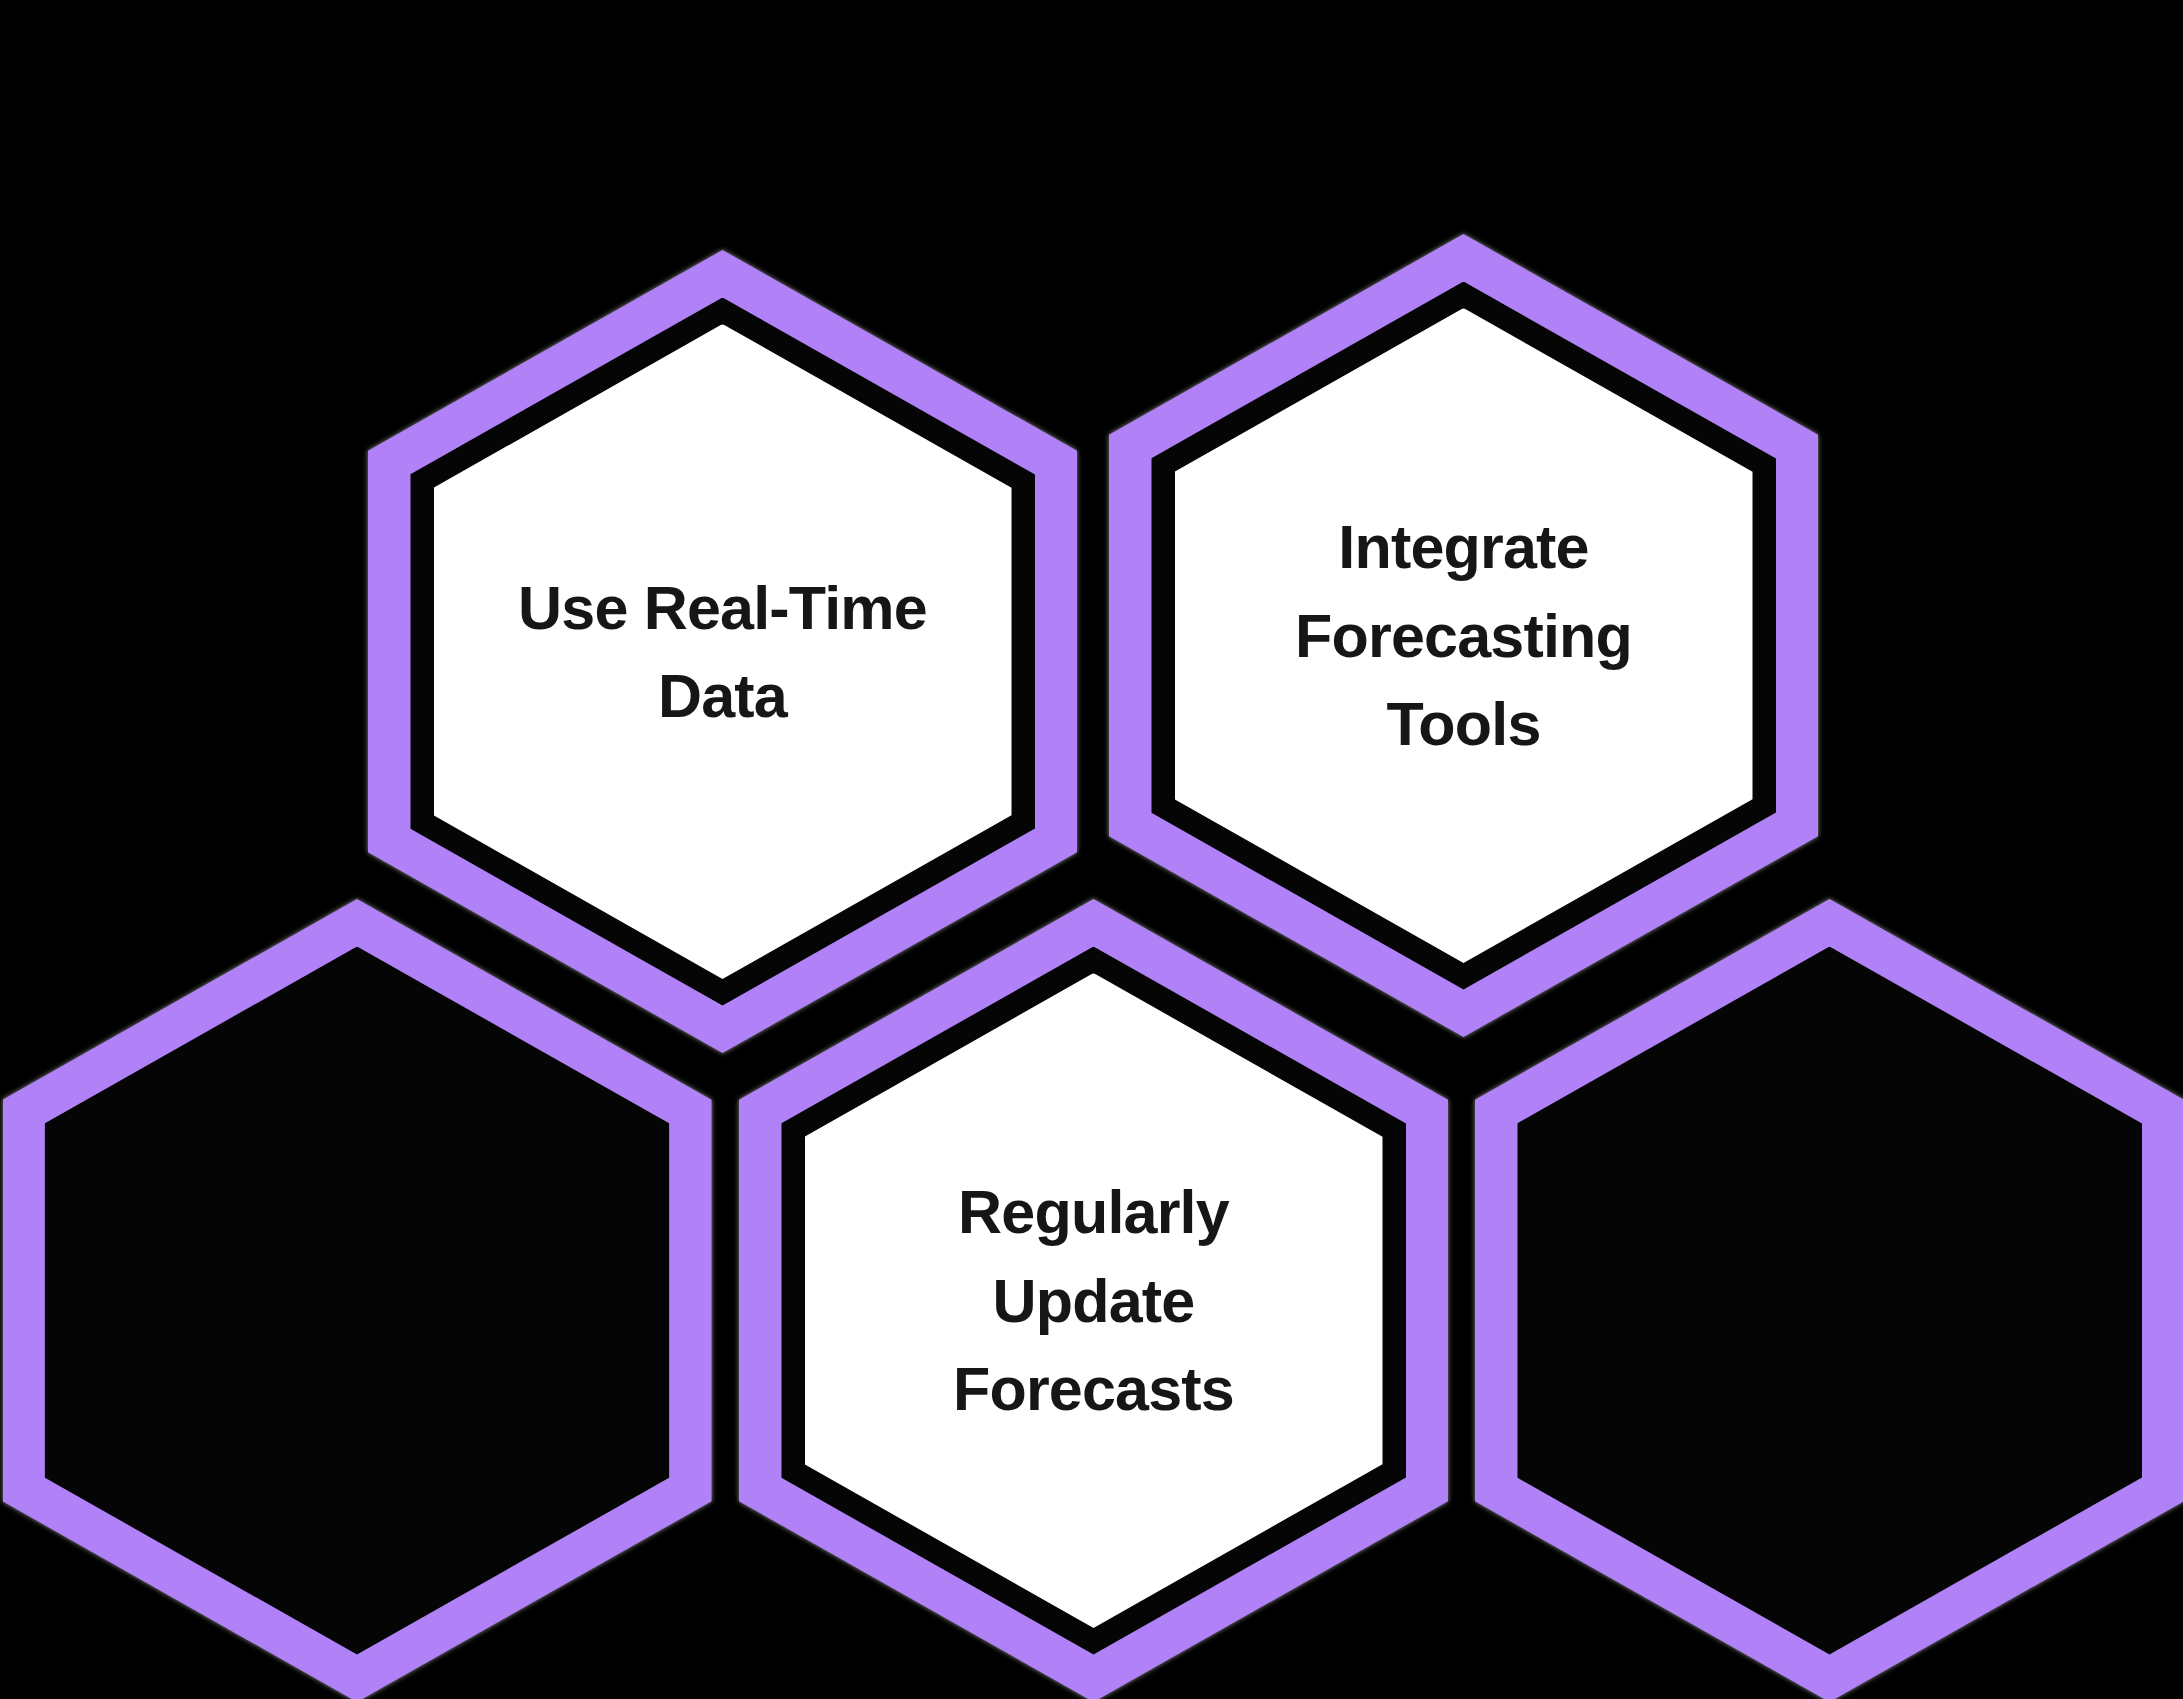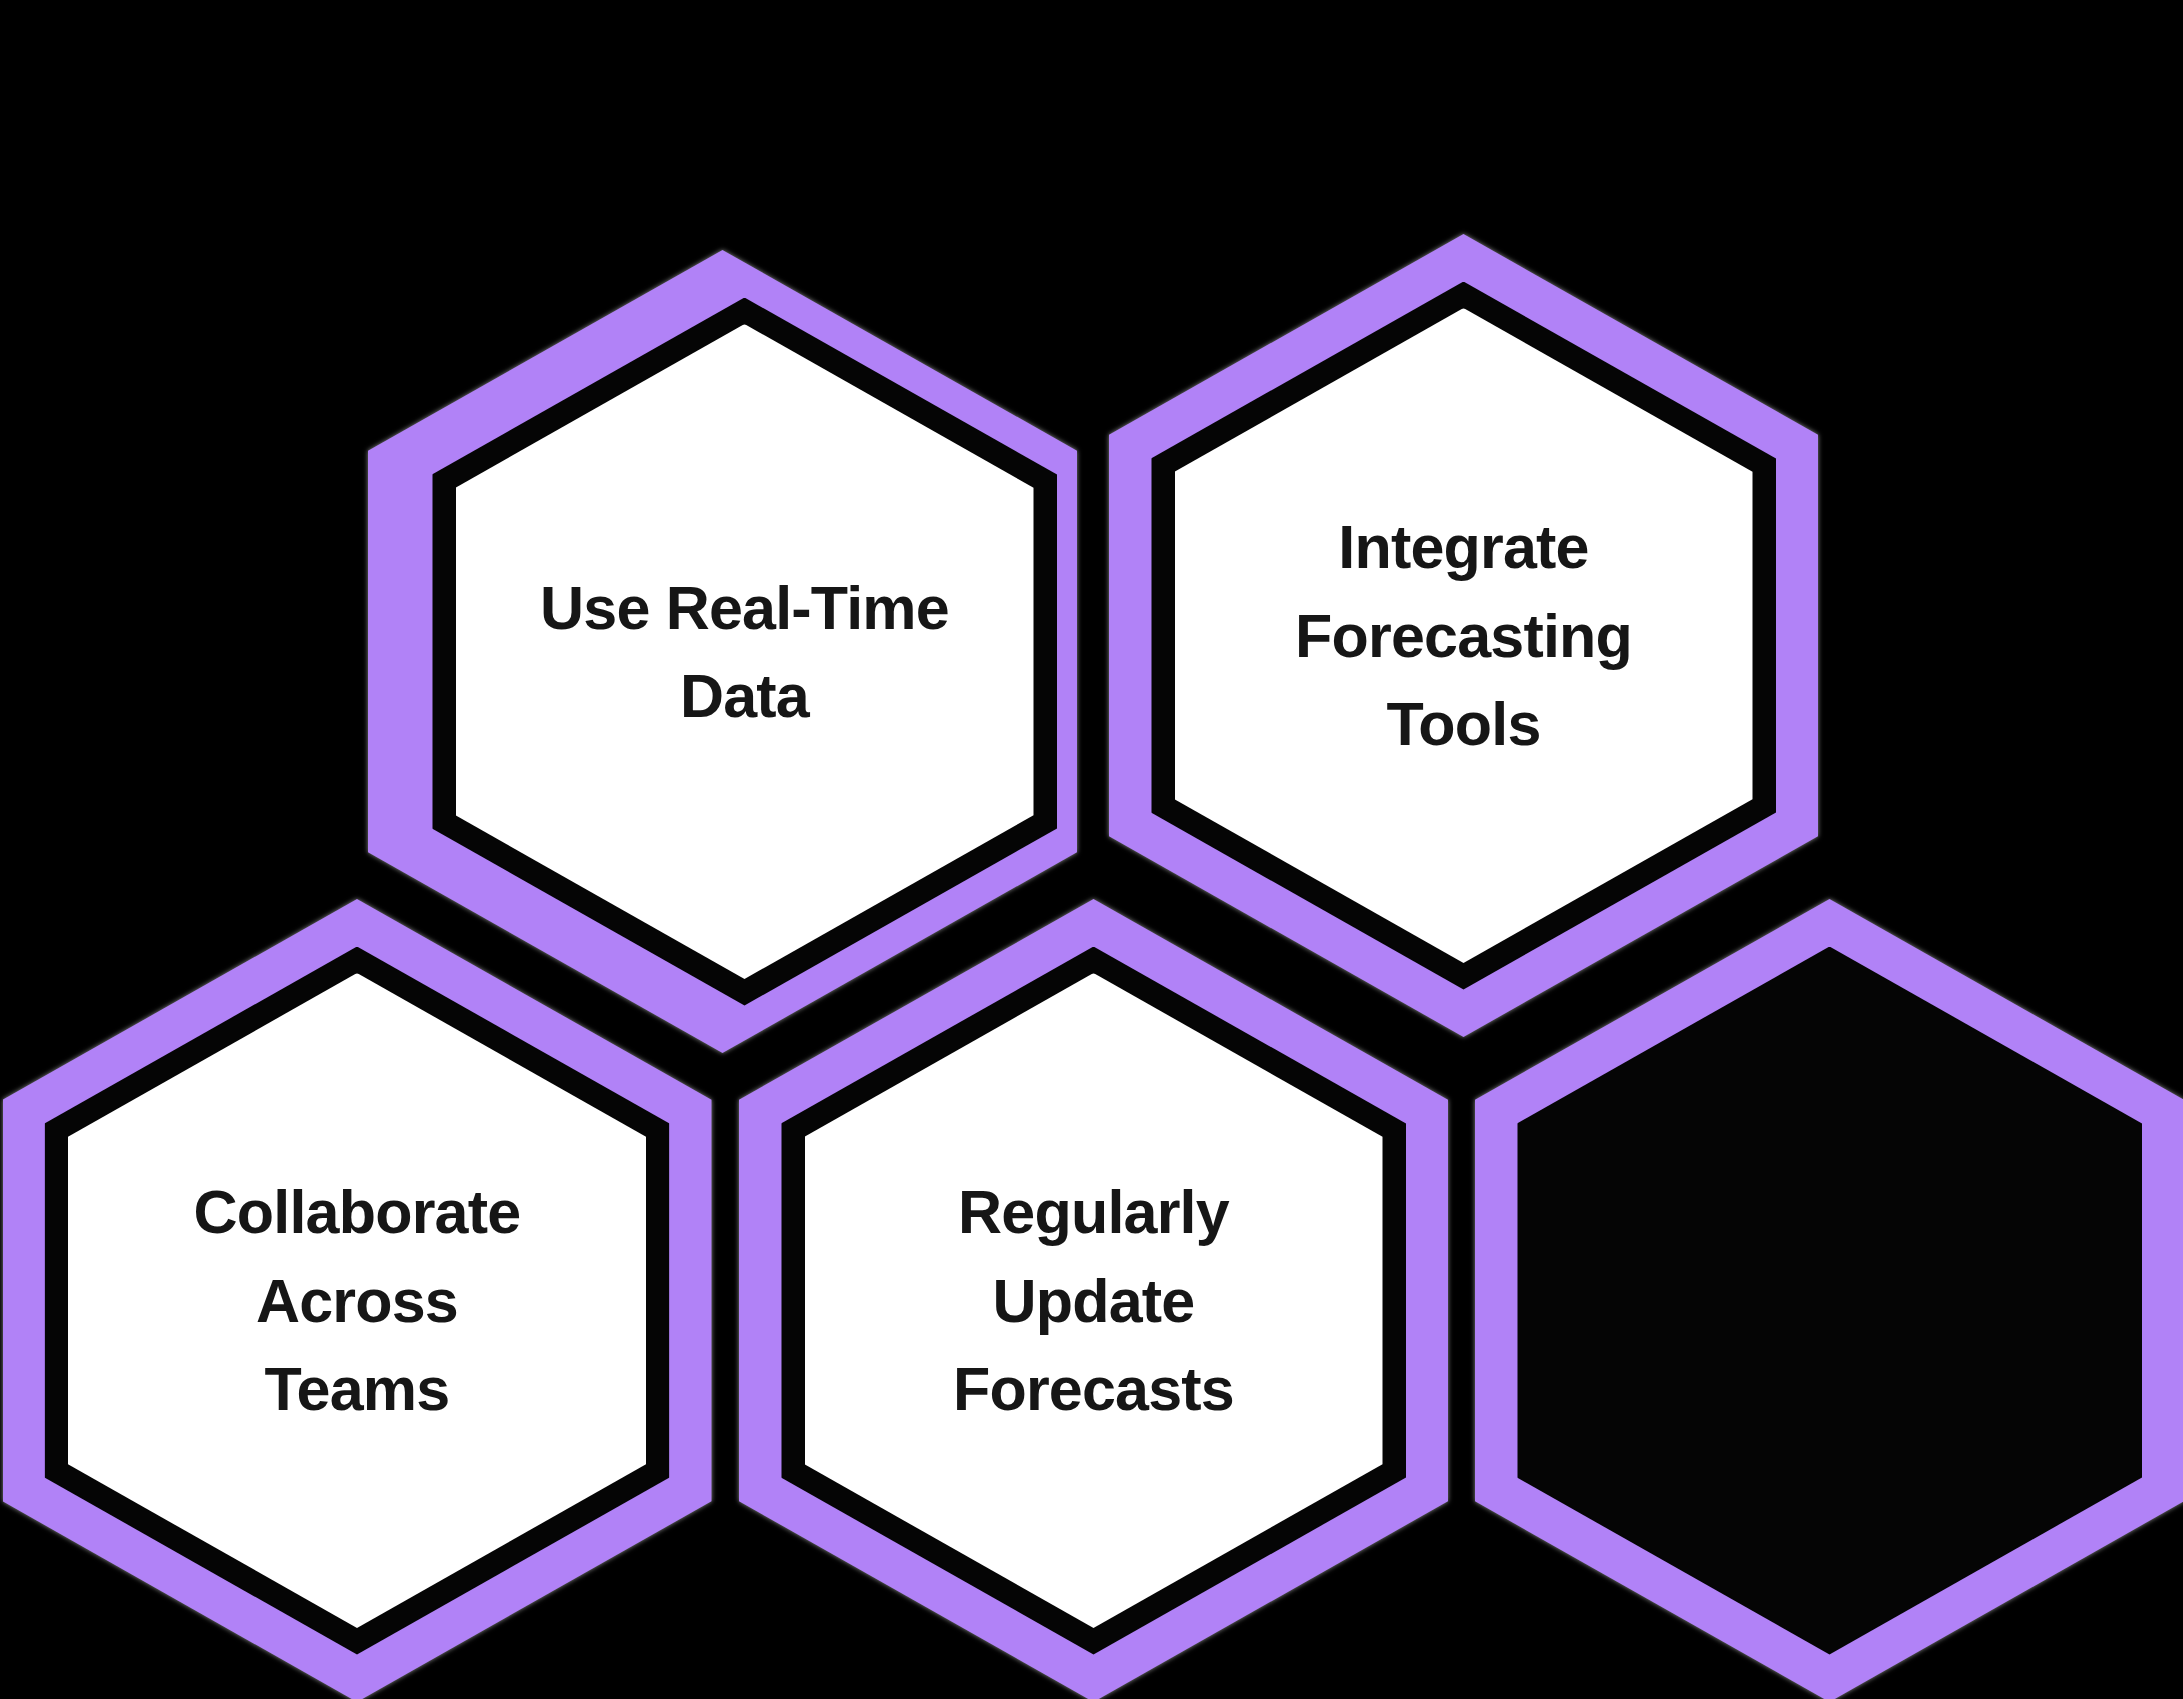--- a/index.html
+++ b/index.html
@@ -48,21 +48,21 @@
   .hex-label {
     white-space: pre-line;
     text-align: center;
     font-weight: bold;
     font-size: 61px;
     line-height: 1.45;
     letter-spacing: -0.8px;
     color: var(--text, #161616);
   }
   
-  .pos-1 { left: 368px;  top: 250px; padding-left: 44px; }
+  .pos-1 { left: 368px;  top: 250px; }
   .pos-2 { left: 1109px; top: 234px; }
   .pos-3 { left: 2.5px;    top: 899px; }
   .pos-4 { left: 739px;  top: 899px; }
   .pos-5 { left: 1475px; top: 899px; }
 </style>
 </head>
 <body>
 
 <div class="canvas">
 
@@ -81,25 +81,20 @@
     <div class="hex hex-fill">
       <div class="hex-label">Integrate
 Forecasting
 Tools</div>
     </div>
   </div>
 
   <div class="hex-wrap pos-3">
     <div class="hex hex-border"></div>
     <div class="hex hex-gap"></div>
-    <div class="hex hex-fill">
-      <div class="hex-label">Collaborate
-Across
-Teams</div>
-    </div>
   </div>
 
   <div class="hex-wrap pos-4">
     <div class="hex hex-border"></div>
     <div class="hex hex-gap"></div>
     <div class="hex hex-fill">
       <div class="hex-label">Regularly
 Update
 Forecasts</div>
     </div>

